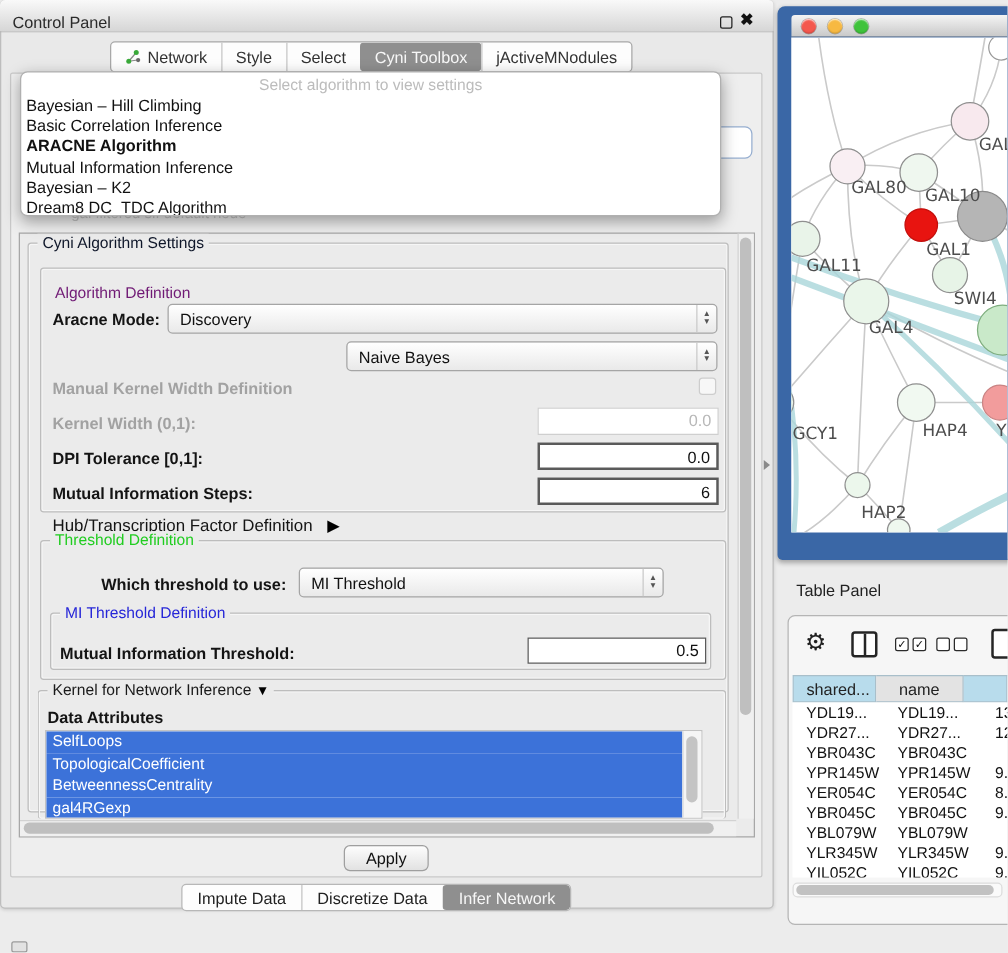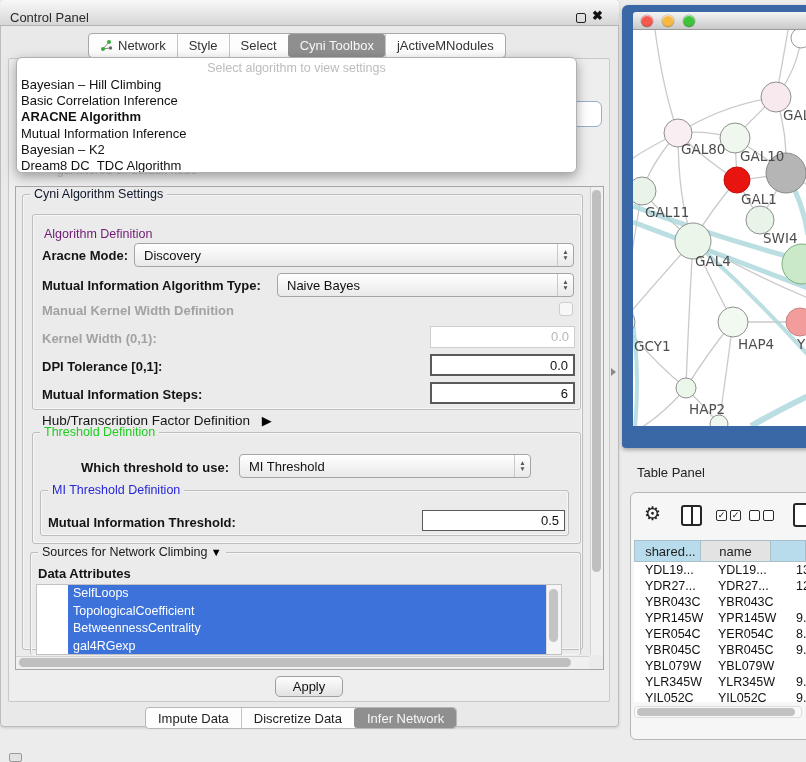--- a/index.html
+++ b/index.html
@@ -76,21 +76,21 @@
     justify-content:center; border-left:1px solid #c9c9c9; color:#555; }
   .combo .steppers span { font-size:6.5px; line-height:6px; }
 
   .tfield { border:2px solid #5a5a5a; background:#fff; font-size:13px; color:#111;
     text-align:right; padding:2px 5px 10px 0; }
   .tfield.off { border:1px solid #cfcfcf; color:#b8b8b8; }
 
   #manual-cb { left:559px; top:302px; width:14px; height:14px; border:1px solid #cdcdcd; background:#f7f7f7; border-radius:3px; }
 
   #attr-list { left:36px; top:584px; width:526px; height:71px; background:#ffffff; border:1px solid #c2c2c2; overflow:hidden; }
-  .attr-item { width:509px; height:17.6px; line-height:17.6px; color:#ffffff; font-size:12.5px; padding-left:5px; white-space:nowrap;margin-left:31px; }
+  .attr-item { width:509px; height:17.6px; line-height:17.6px; color:#ffffff; font-size:12.5px; padding-left:5px; white-space:nowrap; }
   #attr-scroll-track { left:546px; top:585px; width:15px; height:69px; background:#f5f5f5; border-left:1px solid #dddddd; }
   #attr-scroll-thumb { left:549px; top:589px; width:9px; height:53px; background:#c4c4c4; border-radius:5px; }
 
   #apply-btn { left:275px; top:676px; width:68px; height:21px; background:linear-gradient(#fdfdfd,#e2e2e2);
     border:1px solid #9f9f9f; border-radius:5px; font-size:13px; color:#111; text-align:center; line-height:19px; }
 
   #bottom-tabs { left:145px; top:707px; height:22px; display:inline-flex; align-items:stretch;
     background:#fdfdfd; border:1px solid #b7b7b7; border-radius:4px; overflow:hidden; }
   .btab { display:flex; align-items:center; padding:0 12px; font-size:13px; color:#222; border-left:1px solid #c4c4c4; white-space:nowrap; }
   .btab:first-child { border-left:none; }
@@ -207,21 +207,20 @@
 
   <div class="abs flabel" style="left:42px; top:248px;">Aracne Mode:</div>
   <div class="abs combo" style="left:134px; top:243px; width:440px; height:24px;">
     <span class="cval">Discovery</span>
     <span class="steppers">
         <span>▲</span>
         <span>▼</span>
       </span>
   </div>
 
-  <div class="abs flabel" style="left:42px; top:278px;">Mutual Information Algorithm Type:</div>
   <div class="abs combo" style="left:277px; top:273px; width:297px; height:24px;">
     <span class="cval">Naive Bayes</span>
     <span class="steppers">
         <span>▲</span>
         <span>▼</span>
       </span>
   </div>
 
   <div class="abs flabel off" style="left:42px; top:303px;">Manual Kernel Width Definition</div>
   <div class="abs" id="manual-cb"></div>
@@ -253,21 +252,21 @@
   </div>
 
   <div class="abs groupbox" id="grp-mitd"></div>
   <div class="abs grouplabel" id="grp-mitd-label">MI Threshold Definition</div>
 
   <div class="abs flabel" style="left:48px; top:515px;">Mutual Information Threshold:</div>
   <div class="abs tfield" style="left:422px; top:510px; width:143px; height:21px; border-width:1px;">0.5</div>
 
   <div class="abs groupbox" id="grp-src"></div>
   <div class="abs grouplabel" id="grp-src-label">
-    <span>Sources for Network Climbing</span>
+    <span>Kernel for Network Inference</span>
     <span style="font-size:11px; color:#000;">▼</span>
   </div>
   <div class="abs flabel" style="left:38px; top:566px;">Data Attributes</div>
   <div class="abs" id="attr-list">
       <div class="attr-item" style="background: rgb(60, 114, 217);">SelfLoops</div>
       <div class="attr-item" style="background: rgb(60, 114, 217);">TopologicalCoefficient</div>
       <div class="attr-item" style="background: rgb(60, 114, 217);">BetweennessCentrality</div>
       <div class="attr-item" style="background: rgb(60, 114, 217);">gal4RGexp</div>
     </div>
   <div class="abs" id="attr-scroll-track"></div>

